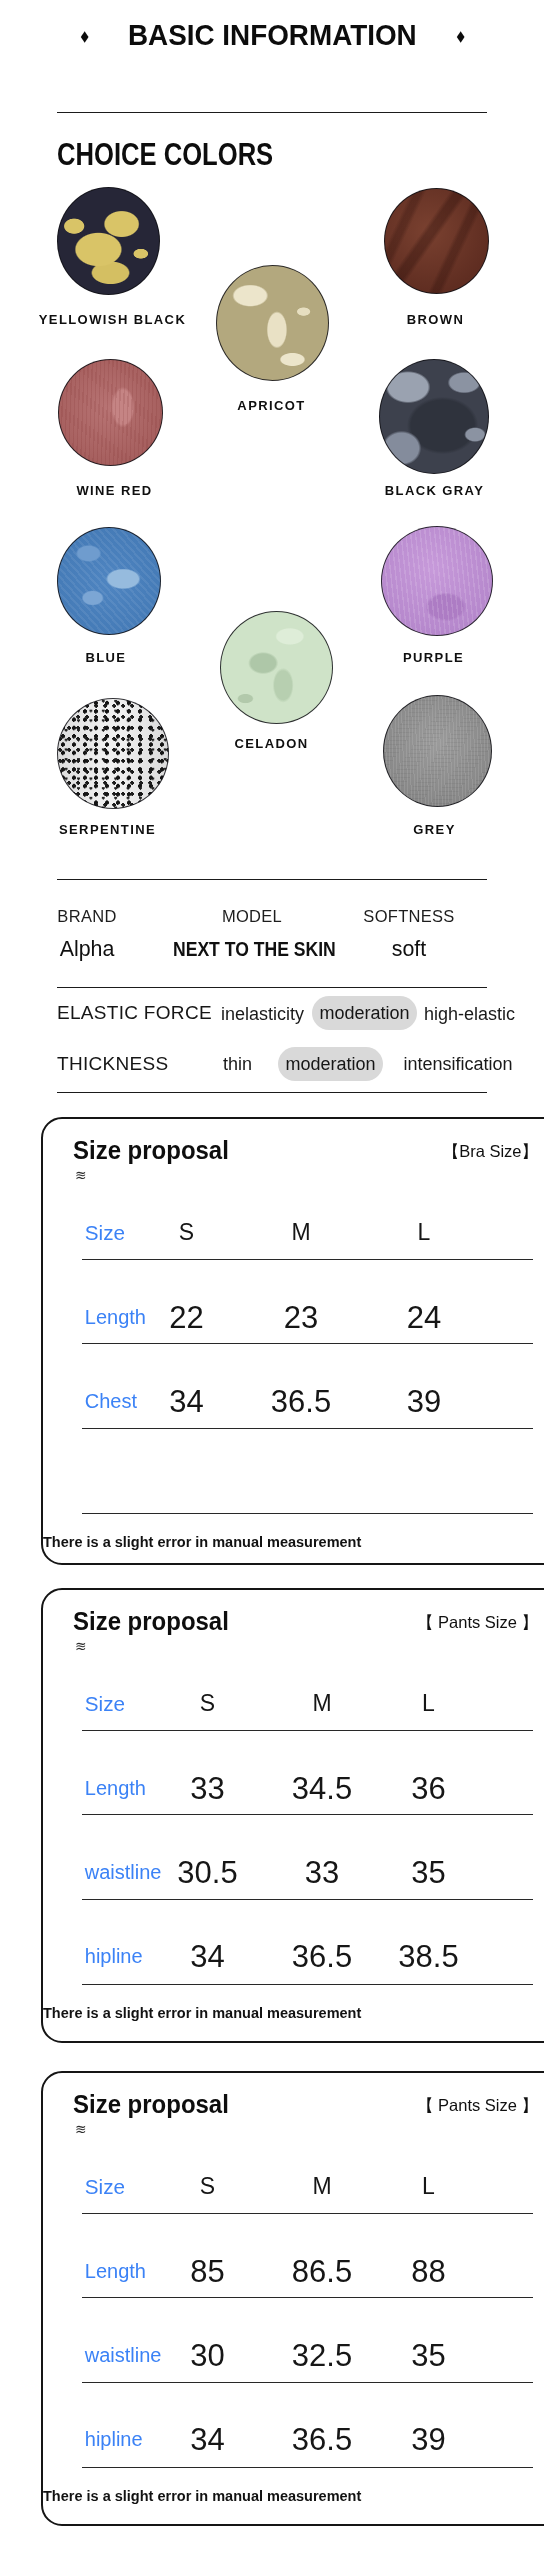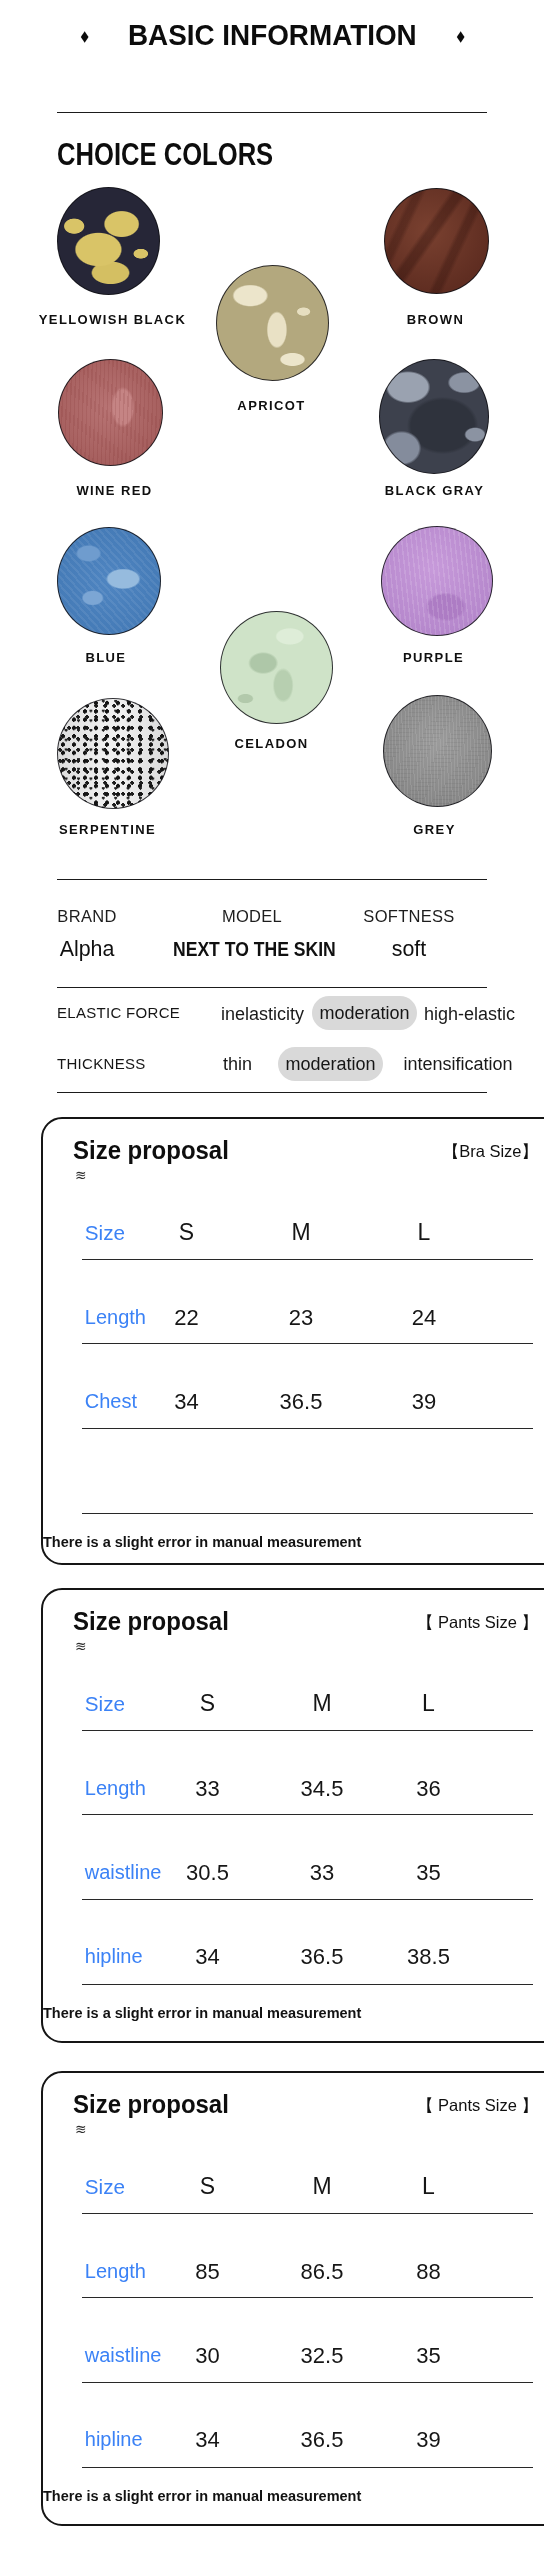--- a/index.html
+++ b/index.html
@@ -104,21 +104,21 @@
   .attr-label { position:absolute; top:907px; height:18px; line-height:18px; text-align:center; font-size:16.5px; color:#1d1d1d; letter-spacing:0.3px; }
   .attr-value { position:absolute; top:936px; height:26px; line-height:26px; text-align:center; font-size:21.4px; color:#101010; }
   .al-brand { left:32px;  width:110px; }
   .al-model { left:197px; width:110px; }
   .al-soft  { left:354px; width:110px; }
   .av-brand { left:32px;  width:110px; }
   .av-model { left:159px; width:186px; font-weight:700; transform:scaleX(.85); font-size:20.7px; white-space:nowrap; }
   .av-soft  { left:354px; width:110px; }
 
   
-  .prop-label { position:absolute; left:57px; font-size:15px; color:#161616; letter-spacing:0.3px; height:20.7px; line-height:20.7px; }
+  .prop-label { position:absolute; left:57px; font-size:19px; color:#161616; letter-spacing:0.3px; height:20.7px; line-height:20.7px; }
   .pl-elastic { top:1003px; }
   .pl-thick   { top:1054px; }
   .opt { position:absolute; font-size:18px; color:#1a1a1a; text-align:center; height:22px; line-height:22px; white-space:nowrap; }
   .op-inelastic { left:214px; top:1003px; width:97px; }
   .op-highel    { left:419px; top:1003px; width:101px; }
   .op-thin      { left:210px; top:1053px; width:55px;  }
   .op-intens    { left:401px; top:1053px; width:114px; }
   .pill { position:absolute; width:105px; height:34px; border-radius:17px; background:#d9d9d9; text-align:center; line-height:34px; font-size:18px; color:#161616; white-space:nowrap; }
   .pill-elastic { left:312px; top:996px; }
   .pill-thick   { left:278px; top:1047px; }
@@ -128,21 +128,21 @@
   .box-1 { top:1117px; height:448px; }
   .box-2 { top:1588px; height:455px; }
   .box-3 { top:2071px; height:455px; }
 
   .sp-title { position:absolute; left:30px; top:16.5px; font-size:25.5px; font-weight:700; color:#0e0e0e; transform:scaleX(.94); transform-origin:left center; white-space:nowrap; }
   .sp-wave  { position:absolute; left:32px; top:48px; font-size:13.8px; color:#2b2b2b; letter-spacing:-2.1px; }
   .sp-tag   { position:absolute; right:33px; top:22px; font-size:16.5px; color:#101010; white-space:nowrap; }
 
   .trow { position:absolute; left:39px; right:38px; height:41px; display:grid; align-items:center; }
   .trow .c-label { text-align:left; padding-left:2.8px; font-size:20px; color:#3b82f6; }
-  .trow .c-val   { text-align:center; font-size:22px; color:#161616; }
+  .trow .c-val   { text-align:center; font-size:31px; color:#161616; }
   .thead { top:93px; }
   .thead .c-label { font-size:20.7px; }
   .thead .c-val { font-size:23px; }
   .r1 { top:178px; } .r2 { top:262px; } .r3 { top:346px; }
   .t-bra   .trow { grid-template-columns:59px 91px 138px 108px; }
   .t-pants .trow { grid-template-columns:69px 113px 116px 97px; }
 
   .tline { position:absolute; left:39px; right:38px; border-top:1.4px solid #282828; }
   .l0 { top:140px; } .l1 { top:224px; } .l2 { top:309px; } .l3 { top:394px; }
 

